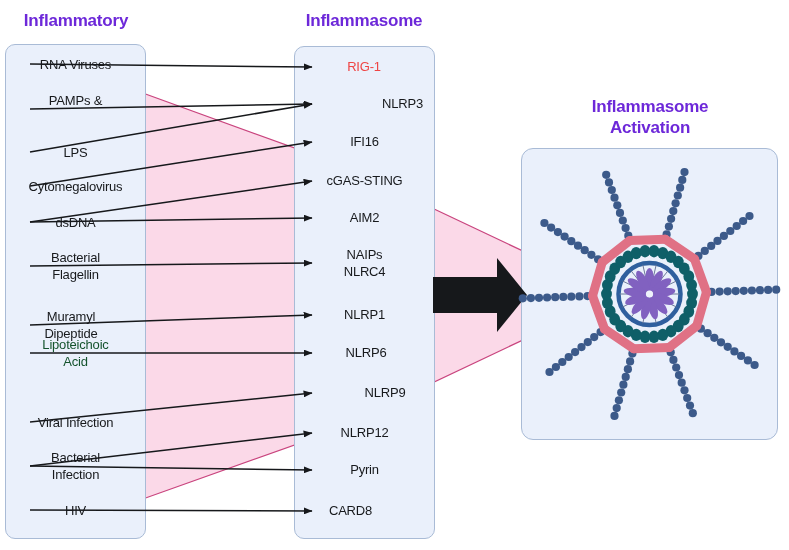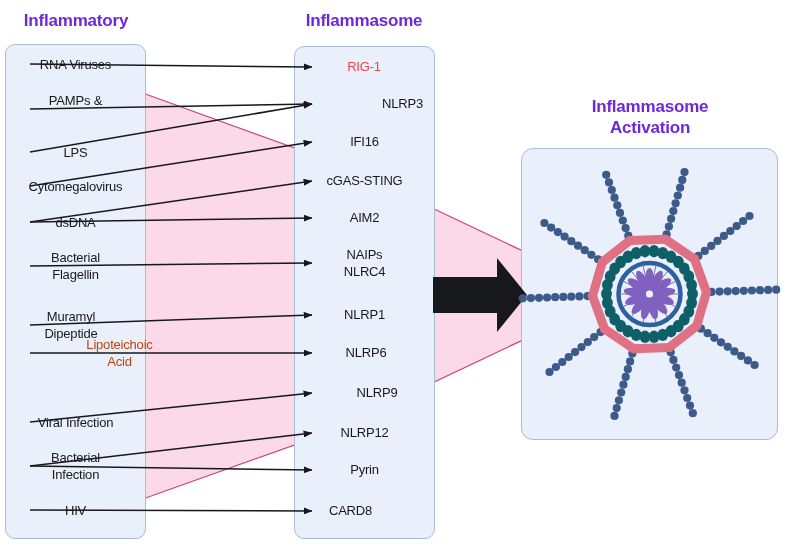--- a/index.html
+++ b/index.html
@@ -283,21 +283,21 @@
         <div>dsDNA</div>
       </div>
       <div class="row" style="left: 5px; width: 141px; top: 249px; color: rgb(23, 25, 28);">
         <div>Bacterial</div>
         <div>Flagellin</div>
       </div>
       <div class="row" style="left: 5px; width: 132px; top: 308px; color: rgb(23, 25, 28);">
         <div>Muramyl</div>
         <div>Dipeptide</div>
       </div>
-      <div class="row" style="left: 5px; width: 141px; top: 336px; color: #c2410c; padding-left: 44px;">
+      <div class="row" style="left: 5px; width: 141px; top: 336px; color: #14532d;">
         <div>Lipoteichoic</div>
         <div>Acid</div>
       </div>
       <div class="row" style="left: 5px; width: 141px; top: 414px; color: rgb(23, 25, 28);">
         <div>Viral Infection</div>
       </div>
       <div class="row" style="left: 5px; width: 141px; top: 449px; color: rgb(23, 25, 28);">
         <div>Bacterial</div>
         <div>Infection</div>
       </div>
@@ -324,21 +324,21 @@
       <div class="row" style="left: 294px; width: 141px; top: 246px; color: rgb(23, 25, 28);">
         <div>NAIPs</div>
         <div>NLRC4</div>
       </div>
       <div class="row" style="left: 294px; width: 141px; top: 306px; color: rgb(23, 25, 28);">
         <div>NLRP1</div>
       </div>
       <div class="row" style="left: 294px; width: 144px; top: 344px; color: rgb(23, 25, 28);">
         <div>NLRP6</div>
       </div>
-      <div class="row" style="left: 294px; width: 166px; top: 384px; color: rgb(23, 25, 28);">
+      <div class="row" style="left: 294px; width: 166px; top: 384px; color: rgb(23, 25, 28); padding-left: 8px;">
         <div>NLRP9</div>
       </div>
       <div class="row" style="left: 294px; width: 141px; top: 424px; color: rgb(23, 25, 28);">
         <div>NLRP12</div>
       </div>
       <div class="row" style="left: 294px; width: 141px; top: 461px; color: rgb(23, 25, 28);">
         <div>Pyrin</div>
       </div>
       <div class="row" style="left: 280px; width: 141px; top: 502px; color: rgb(23, 25, 28);">
         <div>CARD8</div>

